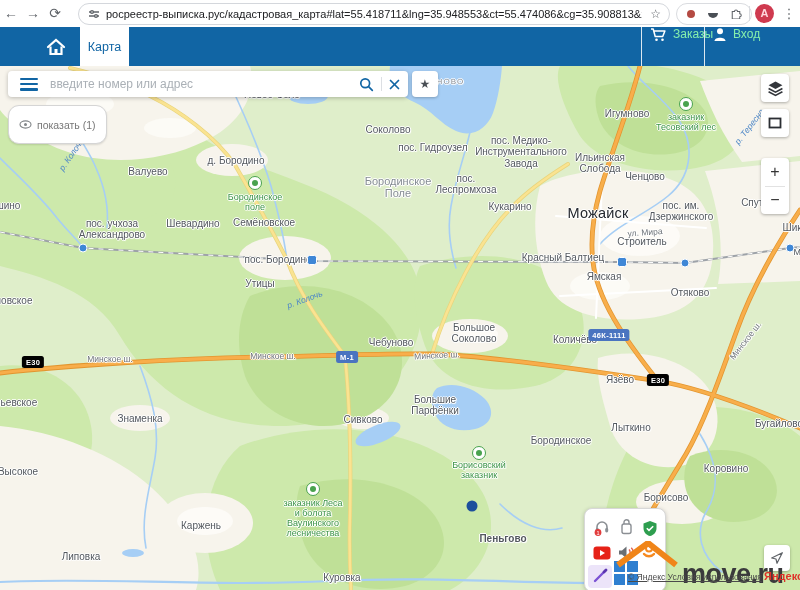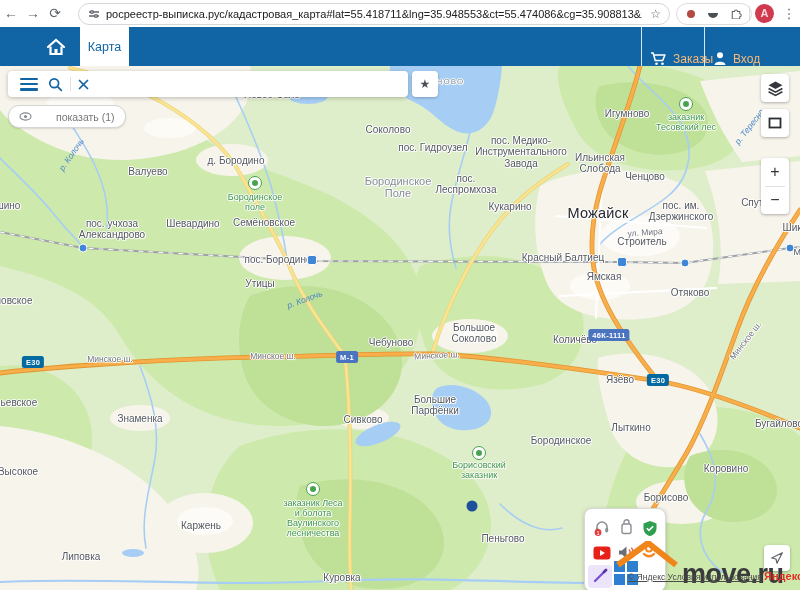--- a/index.html
+++ b/index.html
@@ -21,21 +21,21 @@
   .avatar{position:absolute;left:755px;top:4px;width:19px;height:19px;border-radius:50%;
           background:#cf3a4f;color:#ffd7dc;font-size:11px;font-weight:bold;text-align:center;line-height:19px;}
   .menu-dots{position:absolute;left:781px;top:0;width:16px;height:27px;color:#5f6368;font-size:13px;line-height:27px;text-align:center;}
 
   
   .navbar{position:absolute;top:27px;left:0;width:800px;height:39px;background:#1165a4;}
   .home-btn{position:absolute;left:38px;top:7px;width:36px;height:26px;display:flex;align-items:center;justify-content:center;cursor:pointer;}
   .map-tab{position:absolute;left:80px;top:0;width:49px;height:39px;background:#fff;color:#1165a4;
            font-size:12.5px;display:flex;align-items:center;justify-content:center;cursor:pointer;}
   .nav-sep{position:absolute;top:0;width:1px;height:39px;background:rgba(255,255,255,.85);}
-  .nav-right{position:absolute;top:0;height:39px;display:flex;align-items:flex-end;color:#fdba74;font-size:12px;cursor:pointer;}
+  .nav-right{position:absolute;top:0;height:39px;display:flex;align-items:flex-start;color:#86efac;font-size:12px;cursor:pointer;}
   .nav-right svg{margin-right:6px;}
 
   
   .map{position:absolute;top:66px;left:0;width:800px;height:524px;overflow:hidden;background:#dfeeca;cursor:grab;}
   .map svg.base{position:absolute;top:0;left:0;}
 
   .mlabel{position:absolute;transform:translate(-50%,-50%);font-size:10px;color:#53585e;
           white-space:pre-line;text-align:center;line-height:1.13;pointer-events:none;
           text-shadow:1px 0 0 #fff,-1px 0 0 #fff,0 1px 0 #fff,0 -1px 0 #fff,1px 1px 1px #fff;}
   .mlabel.city{font-size:14.5px;color:#24282e;letter-spacing:.2px;}
@@ -45,21 +45,21 @@
   .mlabel.district{font-size:8px;letter-spacing:1.2px;color:#8b9096;}
   .mlabel.river{font-size:8.5px;font-style:italic;color:#4d87c7;text-shadow:none;}
   .mlabel.green{color:#3c9447;font-size:9px;}
 
   .poi-icon{position:absolute;width:12px;height:12px;border:1.6px solid #49a24e;border-radius:50%;
             background:#fff;transform:translate(-50%,-50%);}
   .poi-icon:after{content:'';position:absolute;left:3px;top:3px;width:6px;height:6px;border-radius:50%;background:#49a24e;}
 
   .badge{position:absolute;transform:translate(-50%,-50%);font-size:7.5px;font-weight:bold;color:#fff;
          padding:1.5px 4px;border-radius:2.5px;letter-spacing:.3px;white-space:nowrap;}
-  .badge.green{background:#0369a1;}
+  .badge.green{background:#000000;}
   .badge.blue{background:#4a74c0;}
 
   .transit{position:absolute;transform:translate(-50%,-50%);box-sizing:border-box;}
   .transit.sq{width:10px;height:10px;background:#3f87d6;border:1.5px solid #fff;border-radius:2.5px;}
   .transit.dot{width:9px;height:9px;background:#3f87d6;border:1.5px solid #fff;border-radius:50%;}
 
   .obj-marker{position:absolute;width:11px;height:11px;border-radius:50%;background:#1c4f9c;
               transform:translate(-50%,-50%);cursor:pointer;}
 
   
@@ -67,21 +67,21 @@
               box-shadow:0 1px 4px rgba(0,0,0,.25);display:flex;align-items:center;}
   .hamburger{width:18px;height:13px;margin:0 10px 0 12px;display:flex;flex-direction:column;justify-content:space-between;cursor:pointer;}
   .hamburger span{height:2.6px;background:#1165a4;border-radius:1px;}
   .search-input{flex:1;border:none;outline:none;font-size:12px;color:#333;font-family:"Liberation Sans",sans-serif;}
   .search-input::placeholder{color:#aab0b6;}
   .search-icons{display:flex;align-items:center;margin-right:8px;}
   .search-sep{width:1px;height:14px;background:#dcdfe3;margin:0 7px;}
   .star-btn{position:absolute;left:412px;top:5px;width:26px;height:26px;background:#fff;border-radius:4px;
             box-shadow:0 1px 3px rgba(0,0,0,.25);color:#4a4f55;font-size:12px;text-align:center;line-height:26px;cursor:pointer;}
   .show-pill{position:absolute;left:8px;top:39px;height:21px;background:#fff;border:1px solid #d5d5d5;border-radius:11px;
-             display:flex;align-items:center;padding:0 10px;font-size:10.5px;color:#777;box-shadow:0 1px 2px rgba(0,0,0,.12);cursor:pointer;gap:19px;}
+             display:flex;align-items:center;padding:8px 10px;font-size:10.5px;color:#777;box-shadow:0 1px 2px rgba(0,0,0,.12);cursor:pointer;}
   .show-pill svg{margin-right:5px;}
 
   
   .ctrl{position:absolute;left:761px;width:28px;background:#fff;border-radius:4px;
         box-shadow:0 1px 3px rgba(0,0,0,.3);display:flex;align-items:center;justify-content:center;cursor:pointer;}
   .ctrl.layers{top:8px;height:28px;}
   .ctrl.capture{top:43px;height:28px;}
   .zoom-panel{position:absolute;left:761px;top:92px;width:28px;height:56px;background:#fff;border-radius:4px;
               box-shadow:0 1px 3px rgba(0,0,0,.3);display:flex;flex-direction:column;}
   .zoom-panel .zbtn{flex:1;display:flex;align-items:center;justify-content:center;font-size:16px;color:#333;cursor:pointer;}
@@ -305,21 +305,21 @@
 Соколово</span>
       <span class="mlabel " style="left: 575px; top: 274px;">Количёво</span>
       <span class="mlabel " style="left: 620px; top: 314px;">Язёво</span>
       <span class="mlabel " style="left: 435px; top: 339px;">Большие
 Парфёнки</span>
       <span class="mlabel " style="left: 561px; top: 375px;">Бородинское</span>
       <span class="mlabel " style="left: 631px; top: 362px;">Лыткино</span>
       <span class="mlabel " style="left: 779px; top: 358px;">Бугайлово</span>
       <span class="mlabel " style="left: 726px; top: 403px;">Коровино</span>
       <span class="mlabel " style="left: 666px; top: 432px;">Борисово</span>
-      <span class="mlabel " style="left: 503px; top: 473px;">Пеньгово</span>
+      <span class="mlabel " style="left: 503px; top: 473px; font-weight: bold;">Пеньгово</span>
       <span class="mlabel " style="left: 16px; top: 337px;">льевское</span>
       <span class="mlabel " style="left: 140px; top: 353px;">Знаменка</span>
       <span class="mlabel " style="left: 363px; top: 354px;">Сивково</span>
       <span class="mlabel " style="left: 18px; top: 406px;">Высокое</span>
       <span class="mlabel " style="left: 201px; top: 460px;">Каржень</span>
       <span class="mlabel " style="left: 81px; top: 491px;">Липовка</span>
       <span class="mlabel " style="left: 342px; top: 512px;">Куровка</span>
       <span class="mlabel street" style="left: 110px; top: 294px;">Минское ш.</span>
       <span class="mlabel street" style="left: 273px; top: 291px;">Минское ш.</span>
       <span class="mlabel street" style="left: 437px; top: 290px; transform: translate(-50%, -50%) rotate(-3deg);">Минское ш.</span>
@@ -352,20 +352,21 @@
       <span class="transit dot" style="left: 790px; top: 182px;"></span>
       <span class="obj-marker" style="left: 472px; top: 440px;"></span>
     </div>
 
   <div class="search-bar">
     <div class="hamburger">
         <span></span>
         <span></span>
         <span></span>
       </div>
+    <input class="search-input" type="text" placeholder="введите номер или адрес" style="">
     <div class="search-icons">
       <svg width="15" height="15" viewBox="0 0 15 15">
         <circle cx="6.2" cy="6.2" r="4.4" stroke="#1165a4" stroke-width="1.7" fill="none"></circle>
         <line x1="9.6" y1="9.6" x2="13.3" y2="13.3" stroke="#1165a4" stroke-width="1.7" stroke-linecap="round"></line>
       </svg>
       <span class="search-sep"></span>
       <svg width="11" height="11" viewBox="0 0 11 11">
         <line x1="1.5" y1="1.5" x2="9.5" y2="9.5" stroke="#1165a4" stroke-width="1.7" stroke-linecap="round"></line>
         <line x1="9.5" y1="1.5" x2="1.5" y2="9.5" stroke="#1165a4" stroke-width="1.7" stroke-linecap="round"></line>
       </svg>

